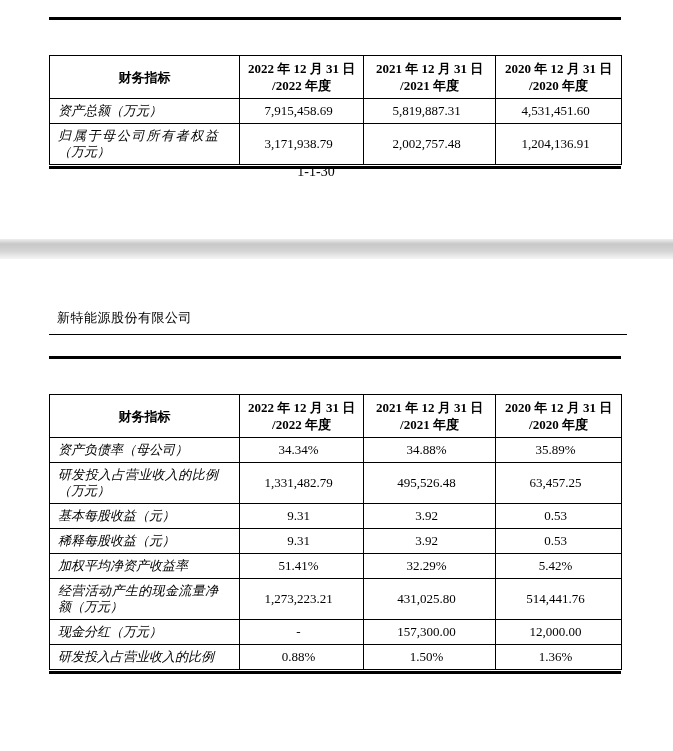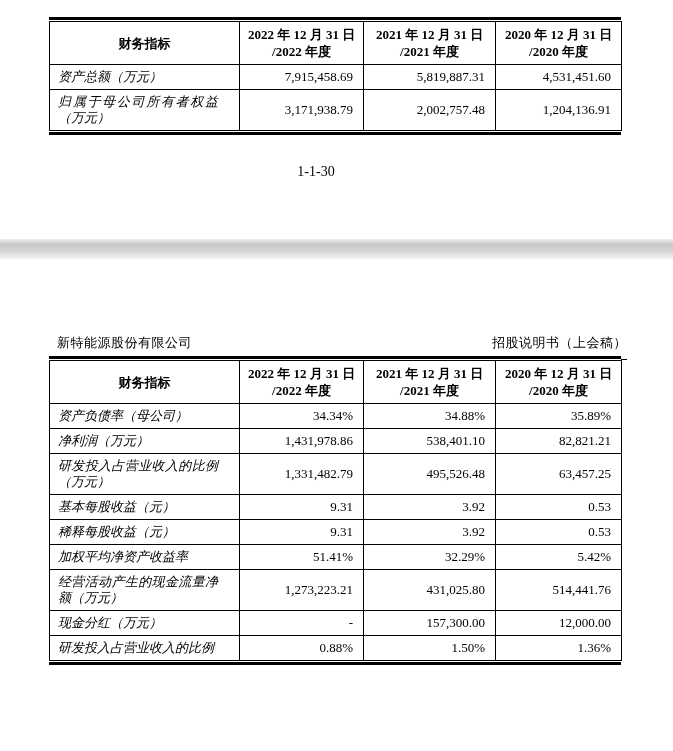--- a/index.html
+++ b/index.html
@@ -10,51 +10,50 @@
     color:#000;
   }
   
   .tbl-wrap{
     position:absolute;left:49px;width:572px;background:#fff;
     border-top:3px solid #000;border-bottom:3px solid #000;
     padding:1px 0;
   }
   .fin-table{
     border-collapse:collapse;table-layout:fixed;width:572px;
-    font-size:13px;color:#000;background:#fff;
+    font-size:13px;color:#000;background:#fff;margin-top:34px;
   }
   .fin-table th,.fin-table td{border:1px solid #000;vertical-align:middle;overflow:hidden;}
   .fin-table th{
     font-weight:bold;text-align:center;padding:4px 3px;line-height:17px;
   }
   .label-cell{
     text-align:justify;text-justify:inter-ideograph;text-align-last:left;
     padding:4px 21px 4px 8px;line-height:16px;font-style:italic;
   }
   .value-cell{
-    text-align:right;padding:4px 10px 4px 4px;line-height:16px;
+    text-align:center;padding:4px 10px 4px 4px;line-height:16px;
     font-family:"Liberation Serif","DejaVu Serif",serif;
   }
   
   .page-number{
     position:absolute;left:0;top:164px;width:632px;text-align:center;
     font-size:14px;
   }
   
   .page-separator{
     position:absolute;left:0;top:239px;width:673px;height:20px;
     background:linear-gradient(180deg,#efefef 0%,#c8c8c8 25%,#d4d4d4 60%,#f5f5f5 100%);
   }
   
   .page2-header{
     position:absolute;left:49px;top:309px;width:578px;
     display:flex;justify-content:space-between;align-items:baseline;
     border-bottom:1px solid #000;padding-bottom:7px;
     font-size:13px;
-    margin-top:25px;
   }
   .page2-header .company{padding-left:8px;letter-spacing:0.5px;}
   .page2-header .doctitle{letter-spacing:0.5px;}
 </style>
 </head>
 <body>
 
 <div>
   <div class="tbl-wrap" style="top:17px;" id="t1">
       <table class="fin-table">
@@ -99,21 +98,20 @@
     </div>
 
   <div class="page-number">1-1-30</div>
 </div>
 
 <div class="page-separator"></div>
 
 <div>
   <div class="page2-header">
     <span class="company">新特能源股份有限公司</span>
-    <span class="doctitle">招股说明书（上会稿）</span>
   </div>
 
   <div class="tbl-wrap" style="top:356px;" id="t2">
       <table class="fin-table">
         <colgroup>
           <col style="width: 190px;">
           <col style="width: 124px;">
           <col style="width: 132px;">
           <col style="width: 126px;">
         </colgroup>
@@ -133,26 +131,20 @@
               <div>/2020 年度</div>
             </th>
           </tr>
         </thead>
         <tbody>
           <tr>
             <td class="label-cell">资产负债率（母公司）</td>
             <td class="value-cell">34.34%</td>
             <td class="value-cell">34.88%</td>
             <td class="value-cell">35.89%</td>
-          </tr>
-          <tr>
-            <td class="label-cell">净利润（万元）</td>
-            <td class="value-cell">1,431,978.86</td>
-            <td class="value-cell">538,401.10</td>
-            <td class="value-cell">82,821.21</td>
           </tr>
           <tr>
             <td class="label-cell">研发投入占营业收入的比例（万元）</td>
             <td class="value-cell">1,331,482.79</td>
             <td class="value-cell">495,526.48</td>
             <td class="value-cell">63,457.25</td>
           </tr>
           <tr>
             <td class="label-cell">基本每股收益（元）</td>
             <td class="value-cell">9.31</td>

